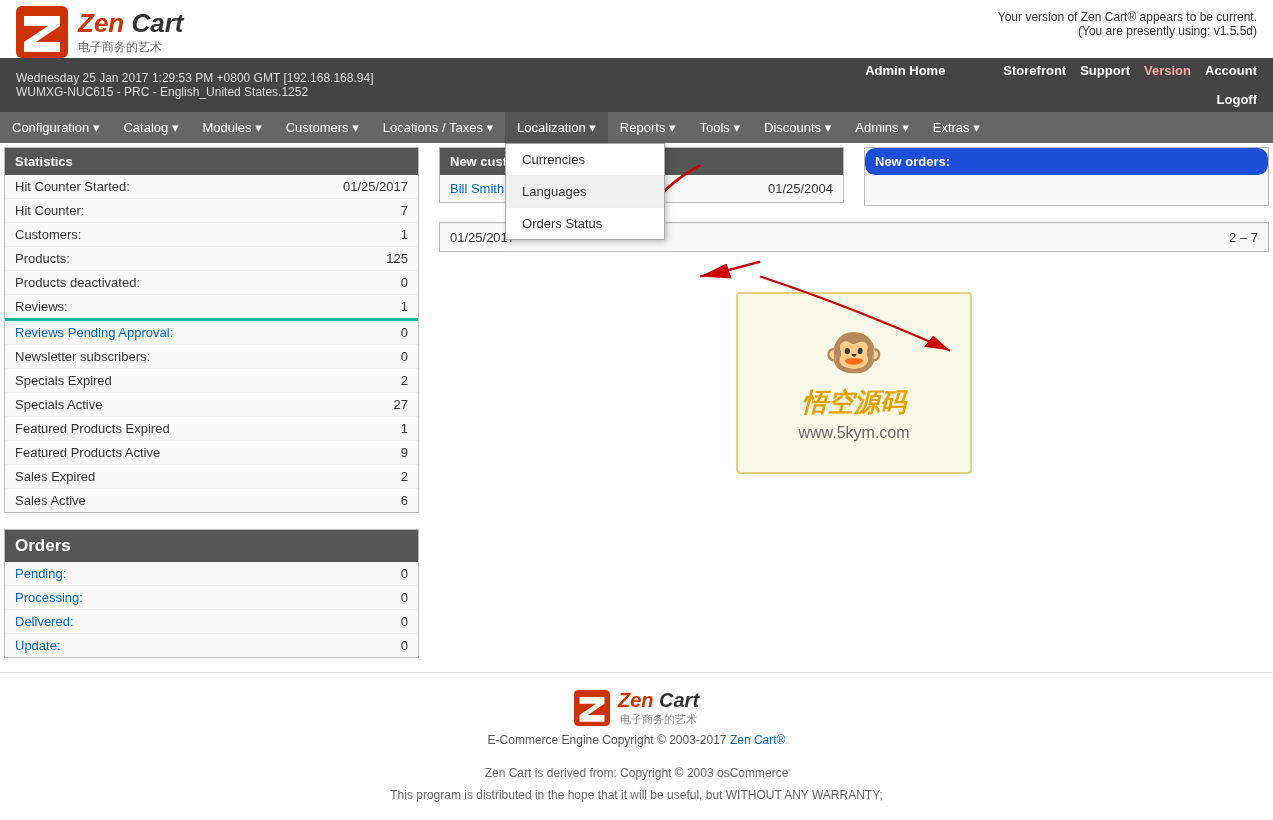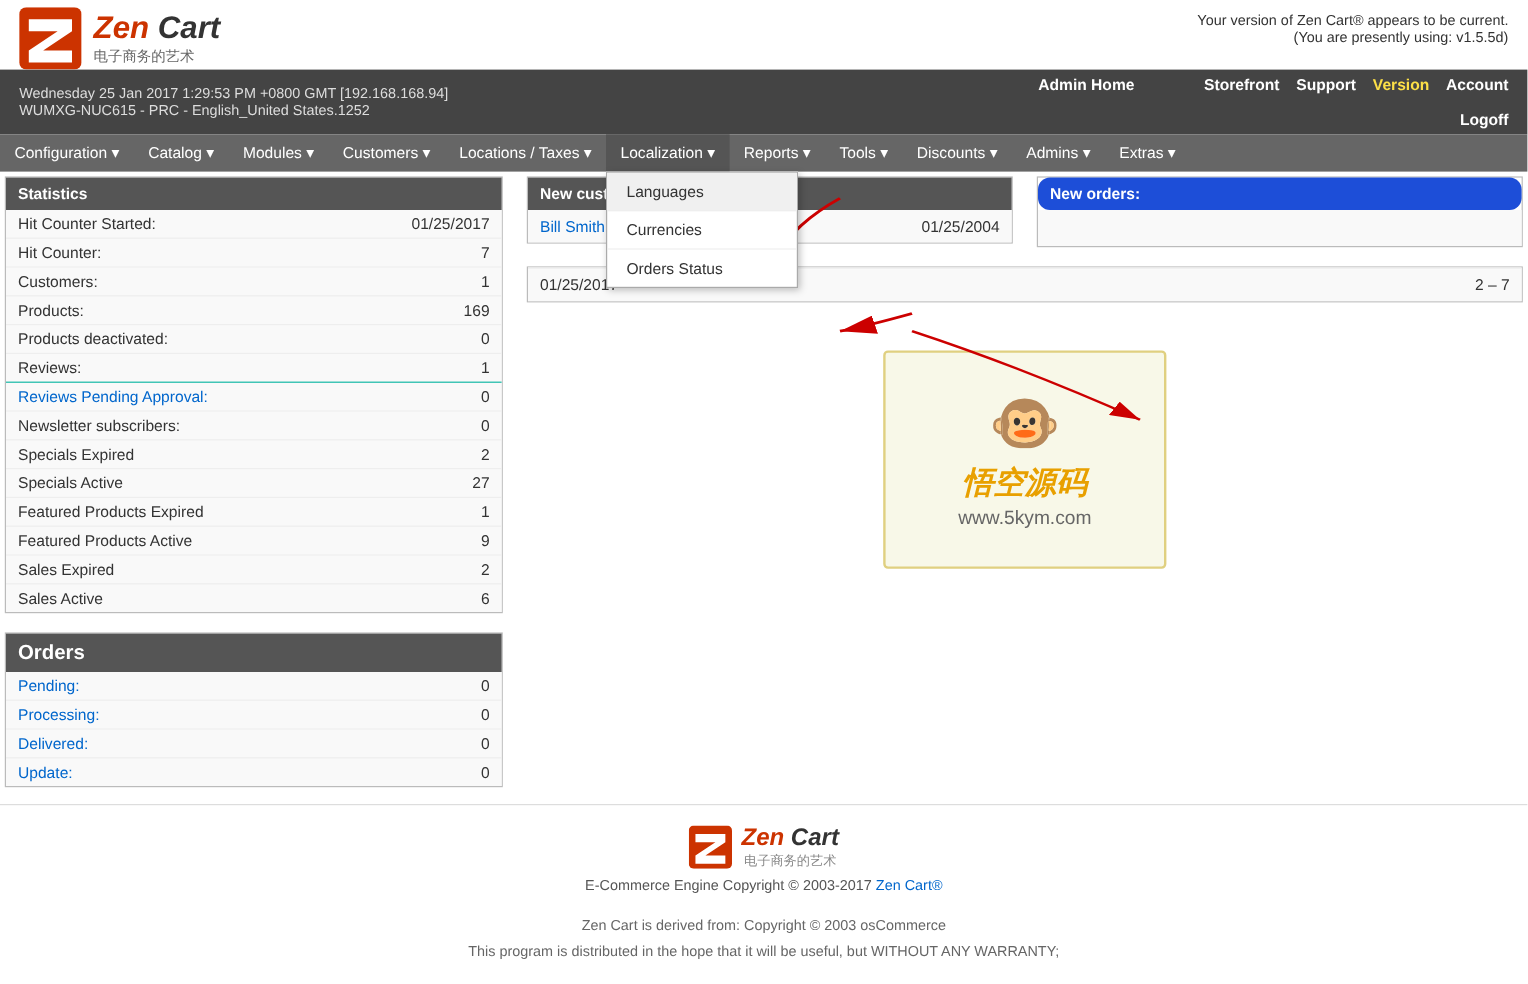--- a/index.html
+++ b/index.html
@@ -39,42 +39,42 @@
 <div style="background:#444; color:#fff; padding:5px 16px; display:flex; align-items:center; justify-content:space-between;">
   <div style="font-size:12px;">
     <div style="color:#ddd;">Wednesday 25 Jan 2017 1:29:53 PM +0800 GMT [192.168.168.94]</div>
     <div style="color:#ddd;">WUMXG-NUC615 - PRC - English_United States.1252</div>
   </div>
   <div style="display:flex; gap:14px; font-size:13px; flex-direction:column; align-items:flex-end;">
     <div style="display:flex; gap:14px;">
       <a href="#" style="color:#fff; text-decoration:none; font-weight:bold;">Admin Home</a>
       <a href="#" style="color:#fff; text-decoration:none; font-weight:bold;margin-left:44px;">Storefront</a>
       <a href="#" style="color:#fff; text-decoration:none; font-weight:bold;">Support</a>
-      <a href="#" style="color:#fde047; text-decoration:none; font-weight:bold;">Version</a>
+      <a href="#" style="color:#fca5a5; text-decoration:none; font-weight:bold;">Version</a>
       <a href="#" style="color:#fff; text-decoration:none; font-weight:bold;">Account</a>
     </div>
     <div>
       <a href="#" style="color:#fff; text-decoration:none; font-weight:bold;">Logoff</a>
     </div>
   </div>
 </div>
 
 <div style="background:#666; display:flex; flex-wrap:wrap; position:relative;">
   <div style="color:#fff; padding:8px 12px; cursor:pointer; font-size:13px; white-space:nowrap;">Configuration ▾</div>
   <div style="color:#fff; padding:8px 12px; cursor:pointer; font-size:13px; white-space:nowrap;">Catalog ▾</div>
   <div style="color:#fff; padding:8px 12px; cursor:pointer; font-size:13px; white-space:nowrap;">Modules ▾</div>
   <div style="color:#fff; padding:8px 12px; cursor:pointer; font-size:13px; white-space:nowrap;">Customers ▾</div>
   <div style="color:#fff; padding:8px 12px; cursor:pointer; font-size:13px; white-space:nowrap;">Locations / Taxes ▾</div>
 
   <div style="color:#fff; padding:8px 12px; cursor:pointer; font-size:13px; white-space:nowrap; background:#555; position:relative;">
     Localization ▾
     
     <div style="position:absolute; top:100%; left:0; background:#fff; border:1px solid #aaa; min-width:160px; z-index:1000; box-shadow:2px 2px 6px rgba(0,0,0,0.25);">
+      <div style="padding:8px 16px; color:#333; cursor:pointer; font-size:13px; border-bottom:1px solid #eee;">Currencies</div>
       <div style="padding:8px 16px; color:#333; cursor:pointer; font-size:13px; border-bottom:1px solid #eee; background:#f0f0f0;">Languages</div>
-      <div style="padding:8px 16px; color:#333; cursor:pointer; font-size:13px; border-bottom:1px solid #eee;">Currencies</div>
       <div style="padding:8px 16px; color:#333; cursor:pointer; font-size:13px;">Orders Status</div>
     </div>
   </div>
   <div style="color:#fff; padding:8px 12px; cursor:pointer; font-size:13px; white-space:nowrap;">Reports ▾</div>
   <div style="color:#fff; padding:8px 12px; cursor:pointer; font-size:13px; white-space:nowrap;">Tools ▾</div>
   <div style="color:#fff; padding:8px 12px; cursor:pointer; font-size:13px; white-space:nowrap;">Discounts ▾</div>
   <div style="color:#fff; padding:8px 12px; cursor:pointer; font-size:13px; white-space:nowrap;">Admins ▾</div>
   <div style="color:#fff; padding:8px 12px; cursor:pointer; font-size:13px; white-space:nowrap;">Extras ▾</div>
 </div>
 
@@ -92,27 +92,27 @@
         <div style="display:flex; justify-content:space-between; padding:4px 10px; border-bottom:1px solid #eee;">
           <span>Hit Counter:</span>
           <span>7</span>
         </div>
         <div style="display:flex; justify-content:space-between; padding:4px 10px; border-bottom:1px solid #eee;">
           <span>Customers:</span>
           <span>1</span>
         </div>
         <div style="display:flex; justify-content:space-between; padding:4px 10px; border-bottom:1px solid #eee;">
           <span>Products:</span>
-          <span>169</span>
+          <span>125</span>
         </div>
         <div style="display:flex; justify-content:space-between; padding:4px 10px; border-bottom:1px solid #eee;">
           <span>Products deactivated:</span>
           <span>0</span>
         </div>
-        <div style="display:flex; justify-content:space-between; padding:4px 10px; border-bottom:1px solid #14b8a6;">
+        <div style="display:flex; justify-content:space-between; padding:4px 10px; border-bottom:3px solid #14b8a6;">
           <span>Reviews:</span>
           <span>1</span>
         </div>
         <div style="display:flex; justify-content:space-between; padding:4px 10px; border-bottom:1px solid #eee;">
           <a href="#" style="color:#0066cc; text-decoration:none;">Reviews Pending Approval:</a>
           <span>0</span>
         </div>
         <div style="display:flex; justify-content:space-between; padding:4px 10px; border-bottom:1px solid #eee;">
           <span>Newsletter subscribers:</span>
           <span>0</span>

